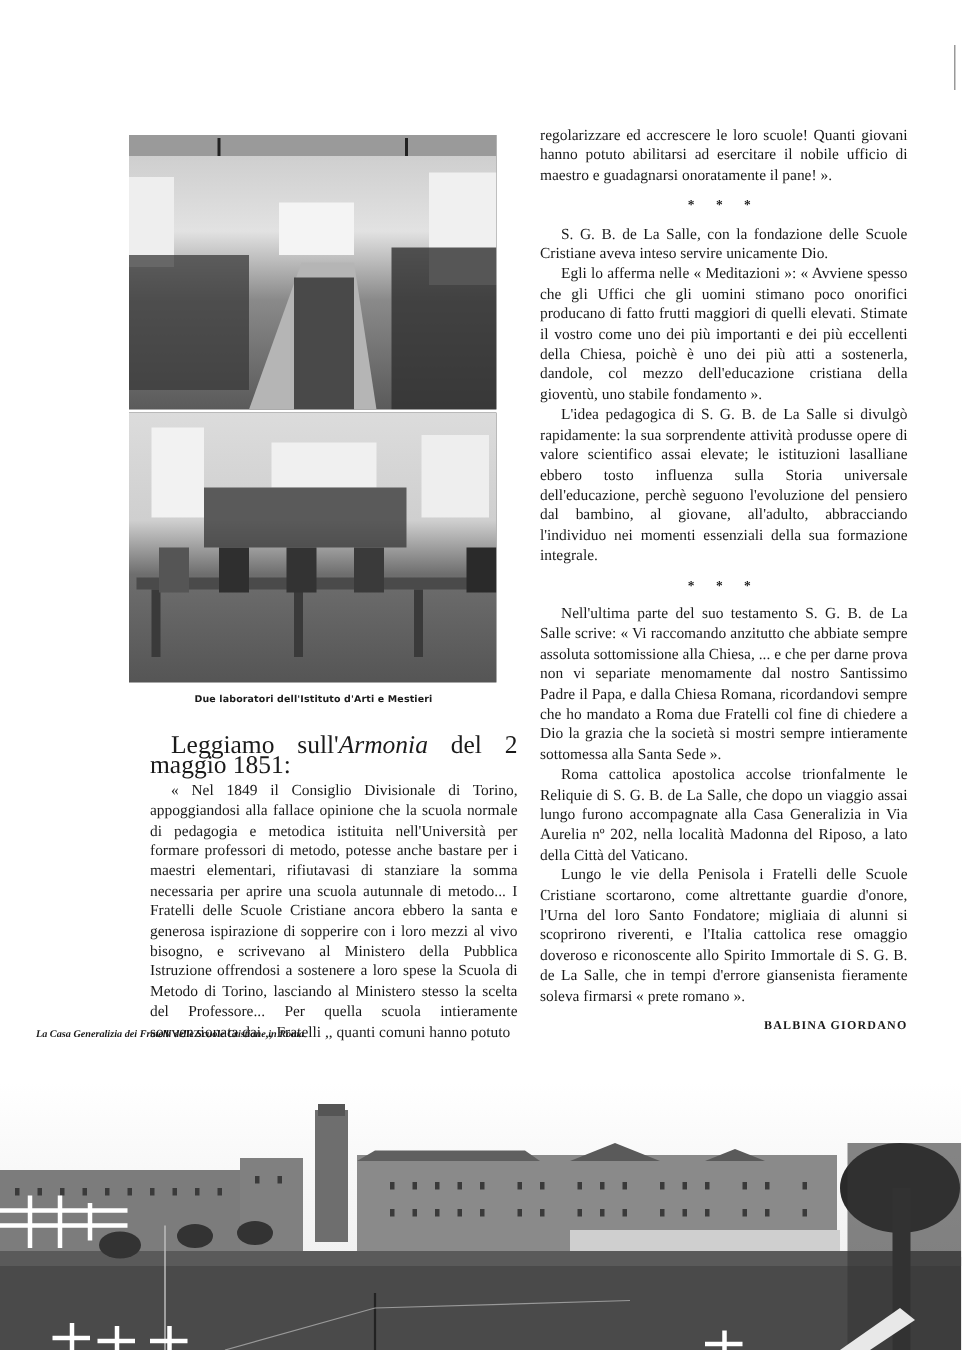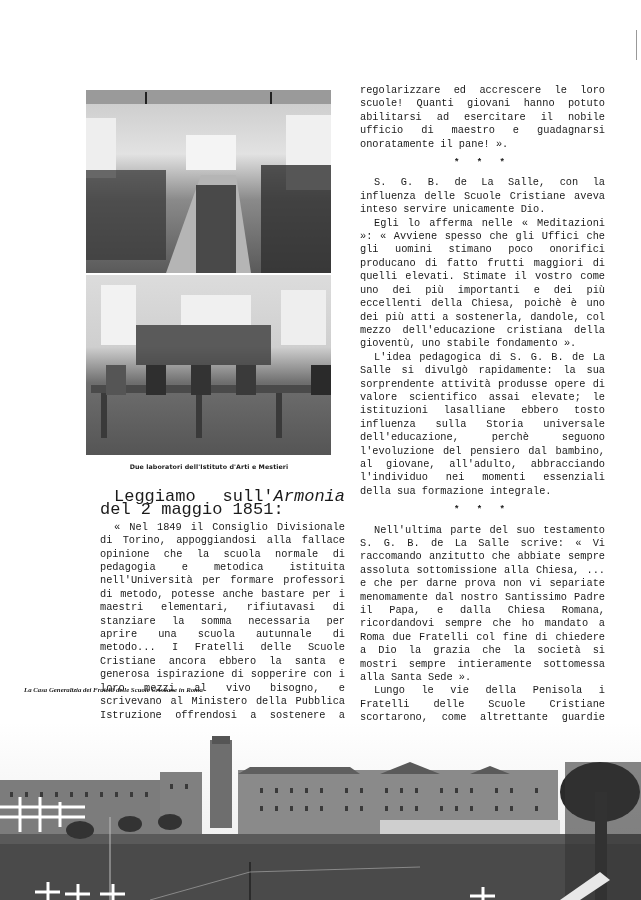--- a/index.html
+++ b/index.html
@@ -13,21 +13,21 @@
     background: #6b6b6b;
   }
   .photo svg { display: block; width: 100%; height: 100%; }
   .photo-caption {
     position: absolute; left: 86px; width: 246px; top: 463px;
     text-align: center; font-size: 6.3px; font-weight: bold;
     font-family: "DejaVu Sans", sans-serif; letter-spacing: 0.1px;
   }
   .col {
     position: absolute; font-size: 10.3px; line-height: 13.4px;
-    text-align: justify; font-family: Liberation Mono, monospace;
+    text-align: justify; font-family: Liberation Serif, serif;
   }
   .col p { margin: 0; text-indent: 14px; }
   .col p.noindent { text-indent: 0; }
   .col .stars { text-align: center; letter-spacing: 6px; font-size: 9px; margin: 6px 0 6px 0; font-weight: bold; }
   .col .author { text-align: right; font-weight: bold; font-size: 8px; letter-spacing: 0.8px; margin-top: 6px; }
   #col-left { left: 100px; width: 245px; top: 490px; }
   #col-left p.lead { text-indent: 14px; font-size: 17px; margin-bottom: 4px; }
   #col-right { left: 360px; width: 245px; top: 84px; }
   .bottom-caption {
     position: absolute; left: 24px; top: 686px; font-size: 6.8px;
@@ -94,25 +94,26 @@
 <div class="edge-line"></div>
 
 <div class="col" id="col-left">
   <p class="lead"><span>Leggiamo sull'</span><em>Armonia</em><span> del 2 maggio 1851:</span></p>
   <p>« Nel 1849 il Consiglio Divisionale di Torino, appoggiandosi alla fallace opinione che la scuola normale di pedagogia e metodica istituita nell'Università per formare professori di metodo, potesse anche bastare per i maestri elementari, rifiutavasi di stanziare la somma necessaria per aprire una scuola autunnale di metodo... I Fratelli delle Scuole Cristiane ancora ebbero la santa e generosa ispirazione di sopperire con i loro mezzi al vivo bisogno, e scrivevano al Ministero della Pubblica Istruzione offrendosi a sostenere a loro spese la Scuola di Metodo di Torino, lasciando al Ministero stesso la scelta del Professore... Per quella scuola intieramente sovvenzionata dai ,, Fratelli ,, quanti comuni hanno potuto</p>
 </div>
 
 <div class="col" id="col-right">
   <p class="noindent">regolarizzare ed accrescere le loro scuole! Quanti giovani hanno potuto abilitarsi ad esercitare il nobile ufficio di maestro e guadagnarsi onoratamente il pane! ».</p>
   <div class="stars">* * *</div>
-  <p>S. G. B. de La Salle, con la influenza delle Scuole Cristiane aveva inteso servire unicamente Dio.</p>
+  <p>S. G. B. de La Salle, con la fondazione delle Scuole Cristiane aveva inteso servire unicamente Dio.</p>
   <p>Egli lo afferma nelle « Meditazioni »: « Avviene spesso che gli Uffici che gli uomini stimano poco onorifici producano di fatto frutti maggiori di quelli elevati. Stimate il vostro come uno dei più importanti e dei più eccellenti della Chiesa, poichè è uno dei più atti a sostenerla, dandole, col mezzo dell'educazione cristiana della gioventù, uno stabile fondamento ».</p>
   <p>L'idea pedagogica di S. G. B. de La Salle si divulgò rapidamente: la sua sorprendente attività produsse opere di valore scientifico assai elevate; le istituzioni lasalliane ebbero tosto influenza sulla Storia universale dell'educazione, perchè seguono l'evoluzione del pensiero dal bambino, al giovane, all'adulto, abbracciando l'individuo nei momenti essenziali della sua formazione integrale.</p>
   <div class="stars">* * *</div>
   <p>Nell'ultima parte del suo testamento S. G. B. de La Salle scrive: « Vi raccomando anzitutto che abbiate sempre assoluta sottomissione alla Chiesa, ... e che per darne prova non vi separiate menomamente dal nostro Santissimo Padre il Papa, e dalla Chiesa Romana, ricordandovi sempre che ho mandato a Roma due Fratelli col fine di chiedere a Dio la grazia che la società si mostri sempre intieramente sottomessa alla Santa Sede ».</p>
+  <p>Roma cattolica apostolica accolse trionfalmente le Reliquie di S. G. B. de La Salle, che dopo un viaggio assai lungo furono accompagnate alla Casa Generalizia in Via Aurelia nº 202, nella località Madonna del Riposo, a lato della Città del Vaticano.</p>
   <p>Lungo le vie della Penisola i Fratelli delle Scuole Cristiane scortarono, come altrettante guardie d'onore, l'Urna del loro Santo Fondatore; migliaia di alunni si scoprirono riverenti, e l'Italia cattolica rese omaggio doveroso e riconoscente allo Spirito Immortale di S. G. B. de La Salle, che in tempi d'errore giansenista fieramente soleva firmarsi « prete romano ».</p>
   <div class="author">BALBINA GIORDANO</div>
 </div>
 
 <div class="bottom-caption">La Casa Generalizia dei Fratelli delle Scuole Cristiane in Roma</div>
 
 <div class="photo" style="left:0; top:722px; width:641px; height:178px; background:#fff;">
   <svg viewBox="0 0 641 178" preserveAspectRatio="none">
     <defs>
       <linearGradient id="sky" x1="0" y1="0" x2="0" y2="1">

